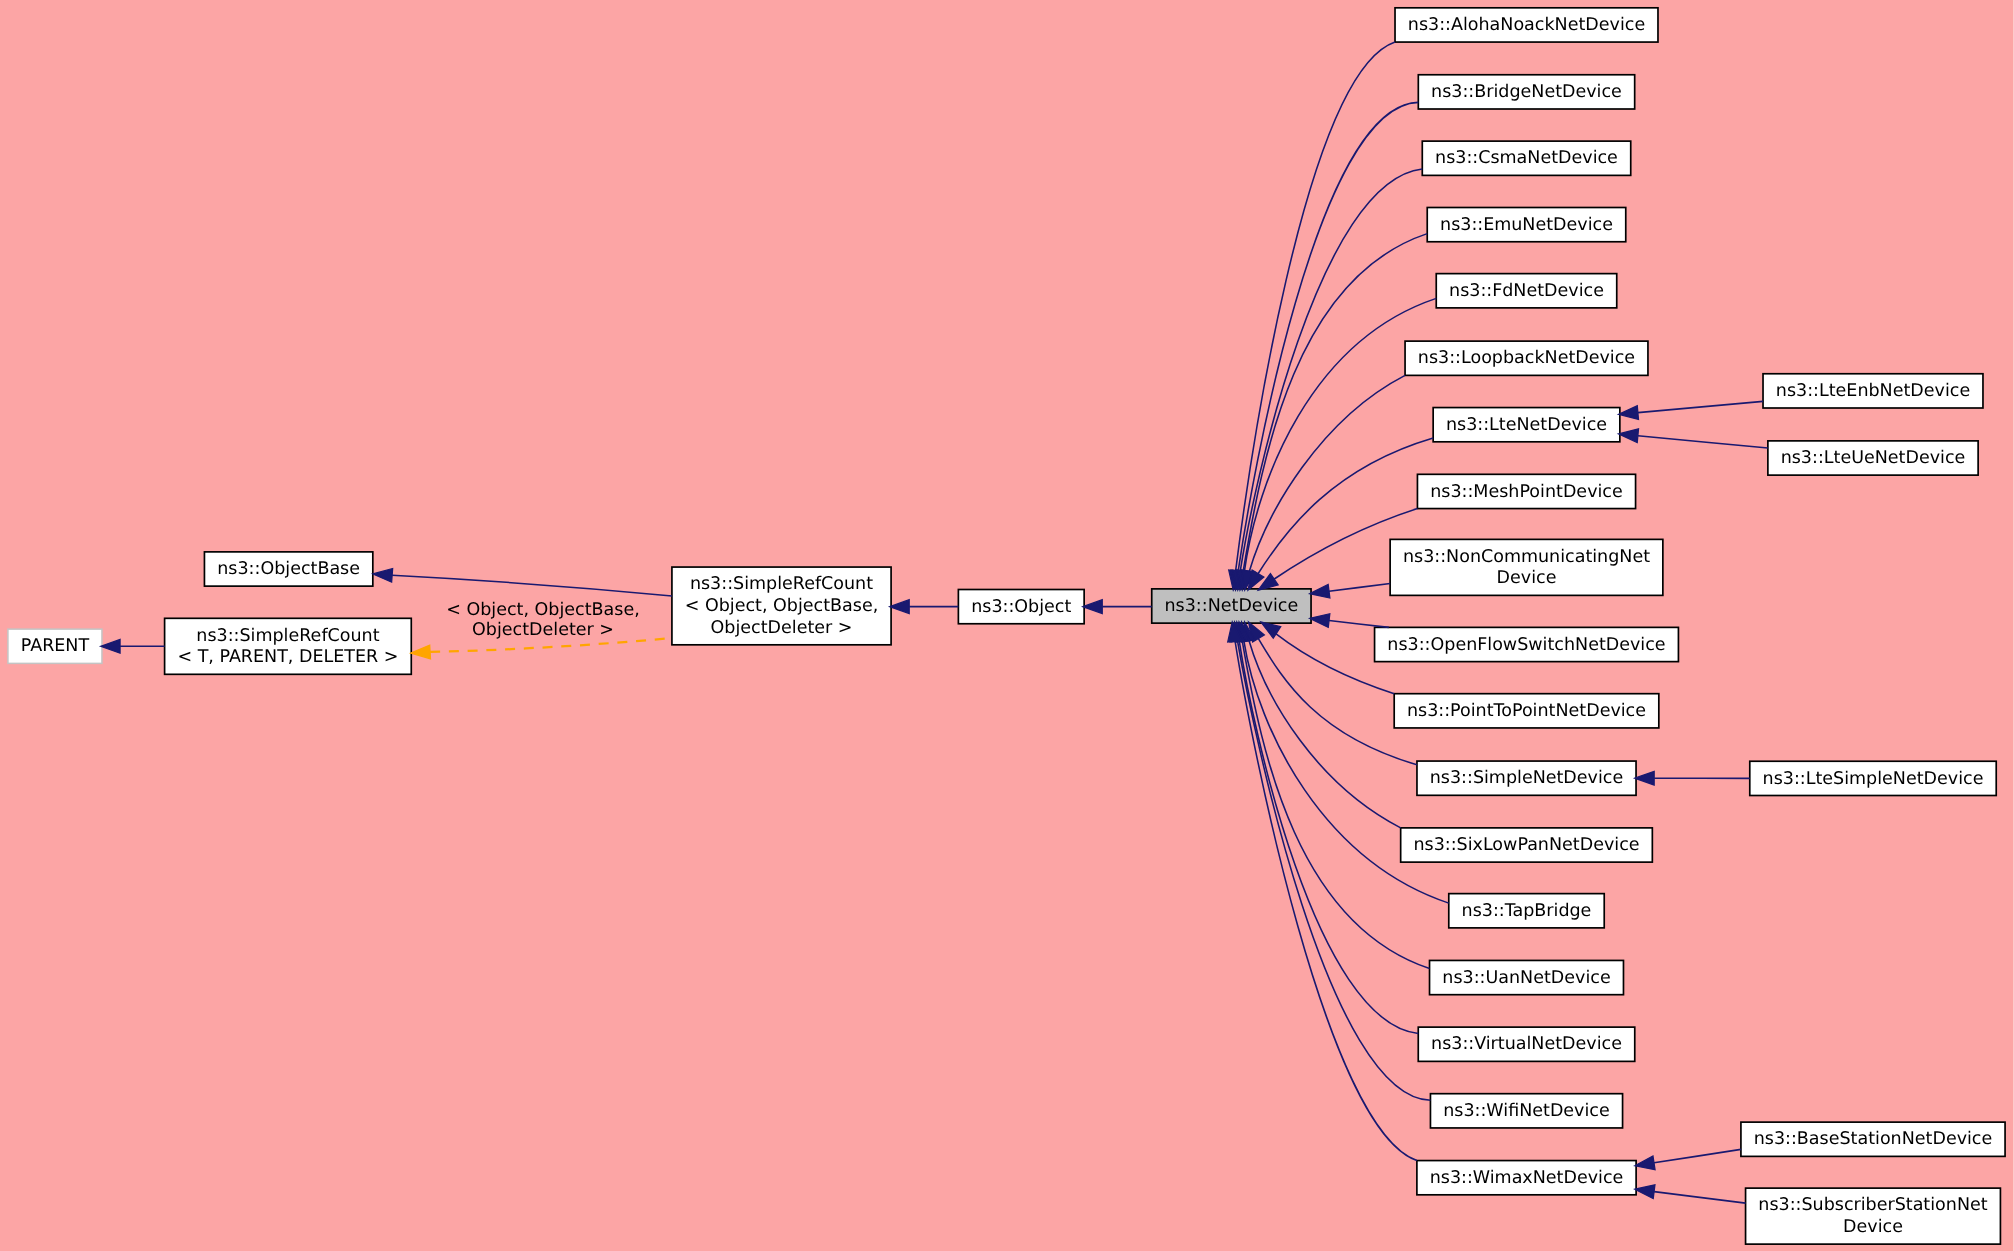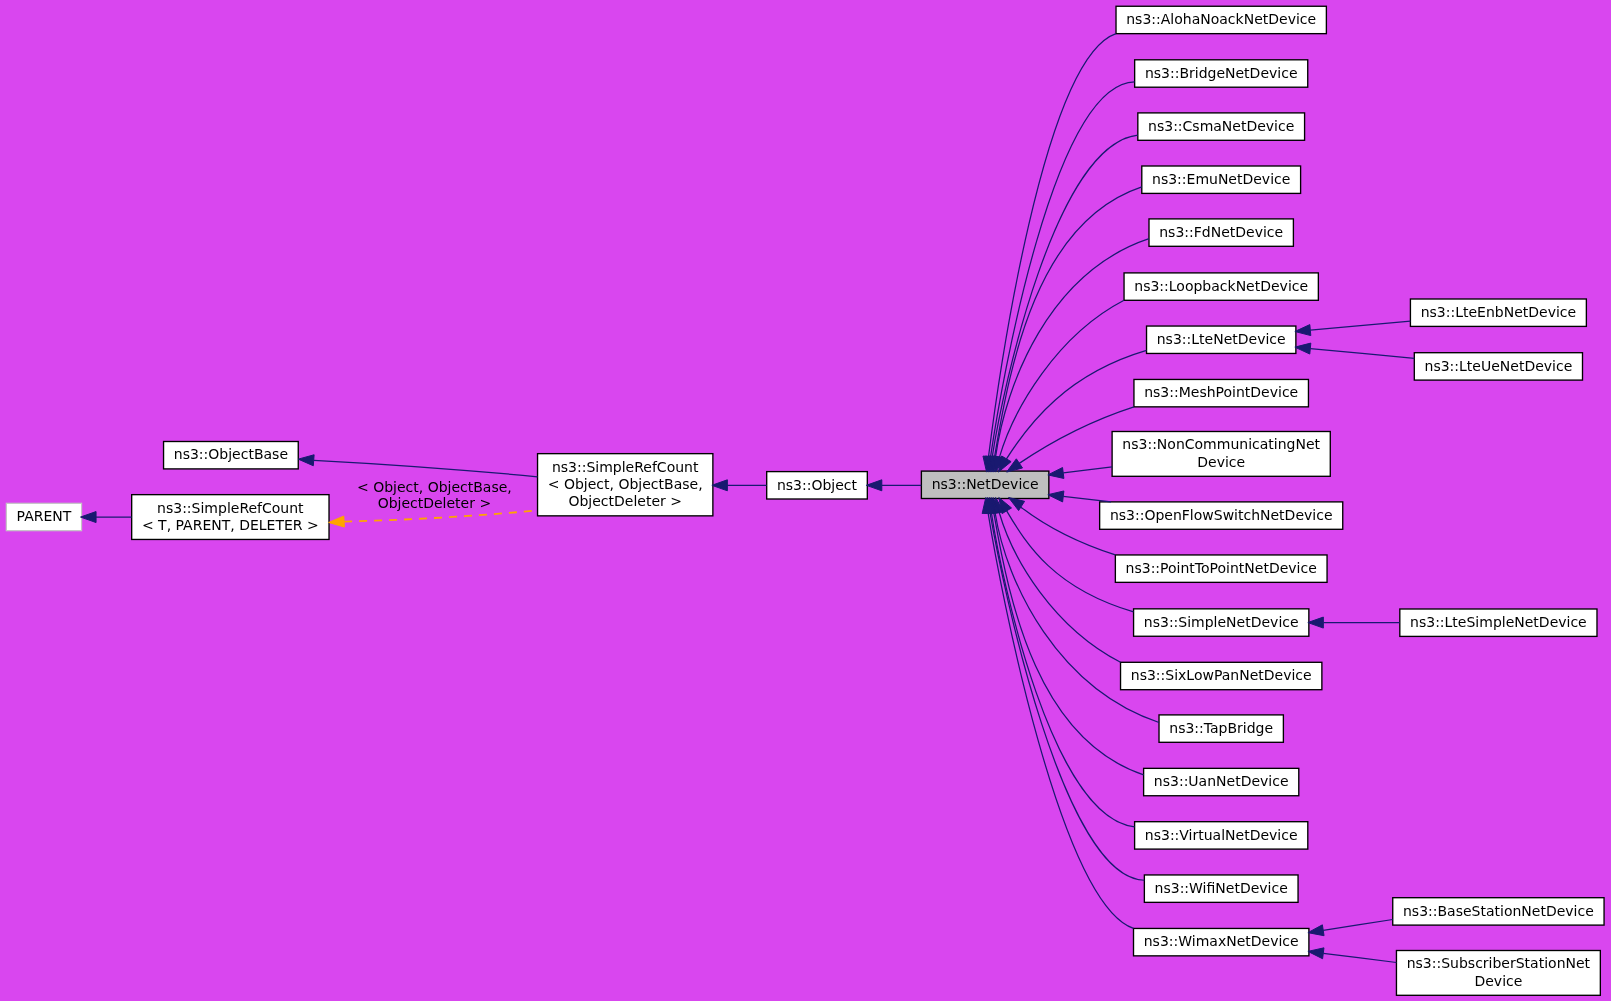--- a/index.html
+++ b/index.html
@@ -1,17 +1,17 @@
 <!DOCTYPE html>
 <html><head>
 <meta charset="utf-8">
 <title>ns3::NetDevice inheritance diagram</title>
 <style>
   html,body{margin:0;padding:0;background:#ffffff;}
-  #diagram{position:relative;width:1611px;height:1001px;overflow:hidden;background:#d946ef;}
+  #diagram{position:relative;width:1611px;height:1001px;overflow:hidden;background:#fca5a5;}
   svg#graph{display:block;shape-rendering:geometricPrecision;}
   #nodes,#labels{filter:opacity(1);}
   .nodebox{fill:#ffffff;stroke:#000000;stroke-width:1.35;}
   .nodebox.root{fill:#bfbfbf;}
   .nodebox.faded{stroke:#c4c4c4;stroke-width:1.2;}
   .nodelabel{font-family:"DejaVu Sans",sans-serif;font-size:14px;fill:#000000;text-anchor:middle;}
   .edgelabel{font-family:"DejaVu Sans",sans-serif;font-size:14px;fill:#000000;text-anchor:middle;}
   .edge{fill:none;stroke:#191970;stroke-width:1.25;}
   .edge.usage{stroke:#ffa500;stroke-width:1.8;stroke-dasharray:8,7;}
   .ahead{fill:#191970;stroke:#191970;stroke-width:1;stroke-linejoin:miter;}

